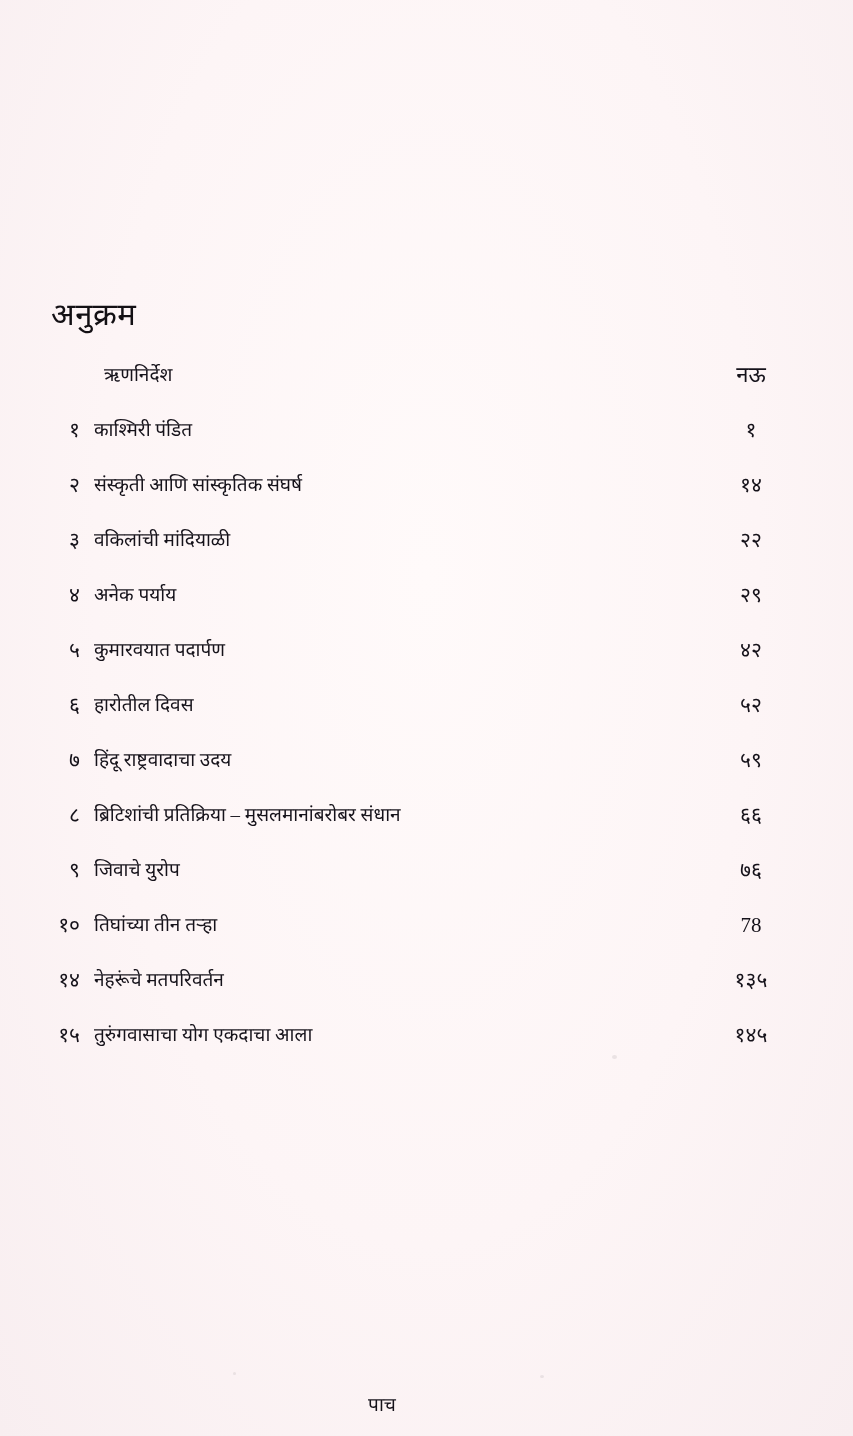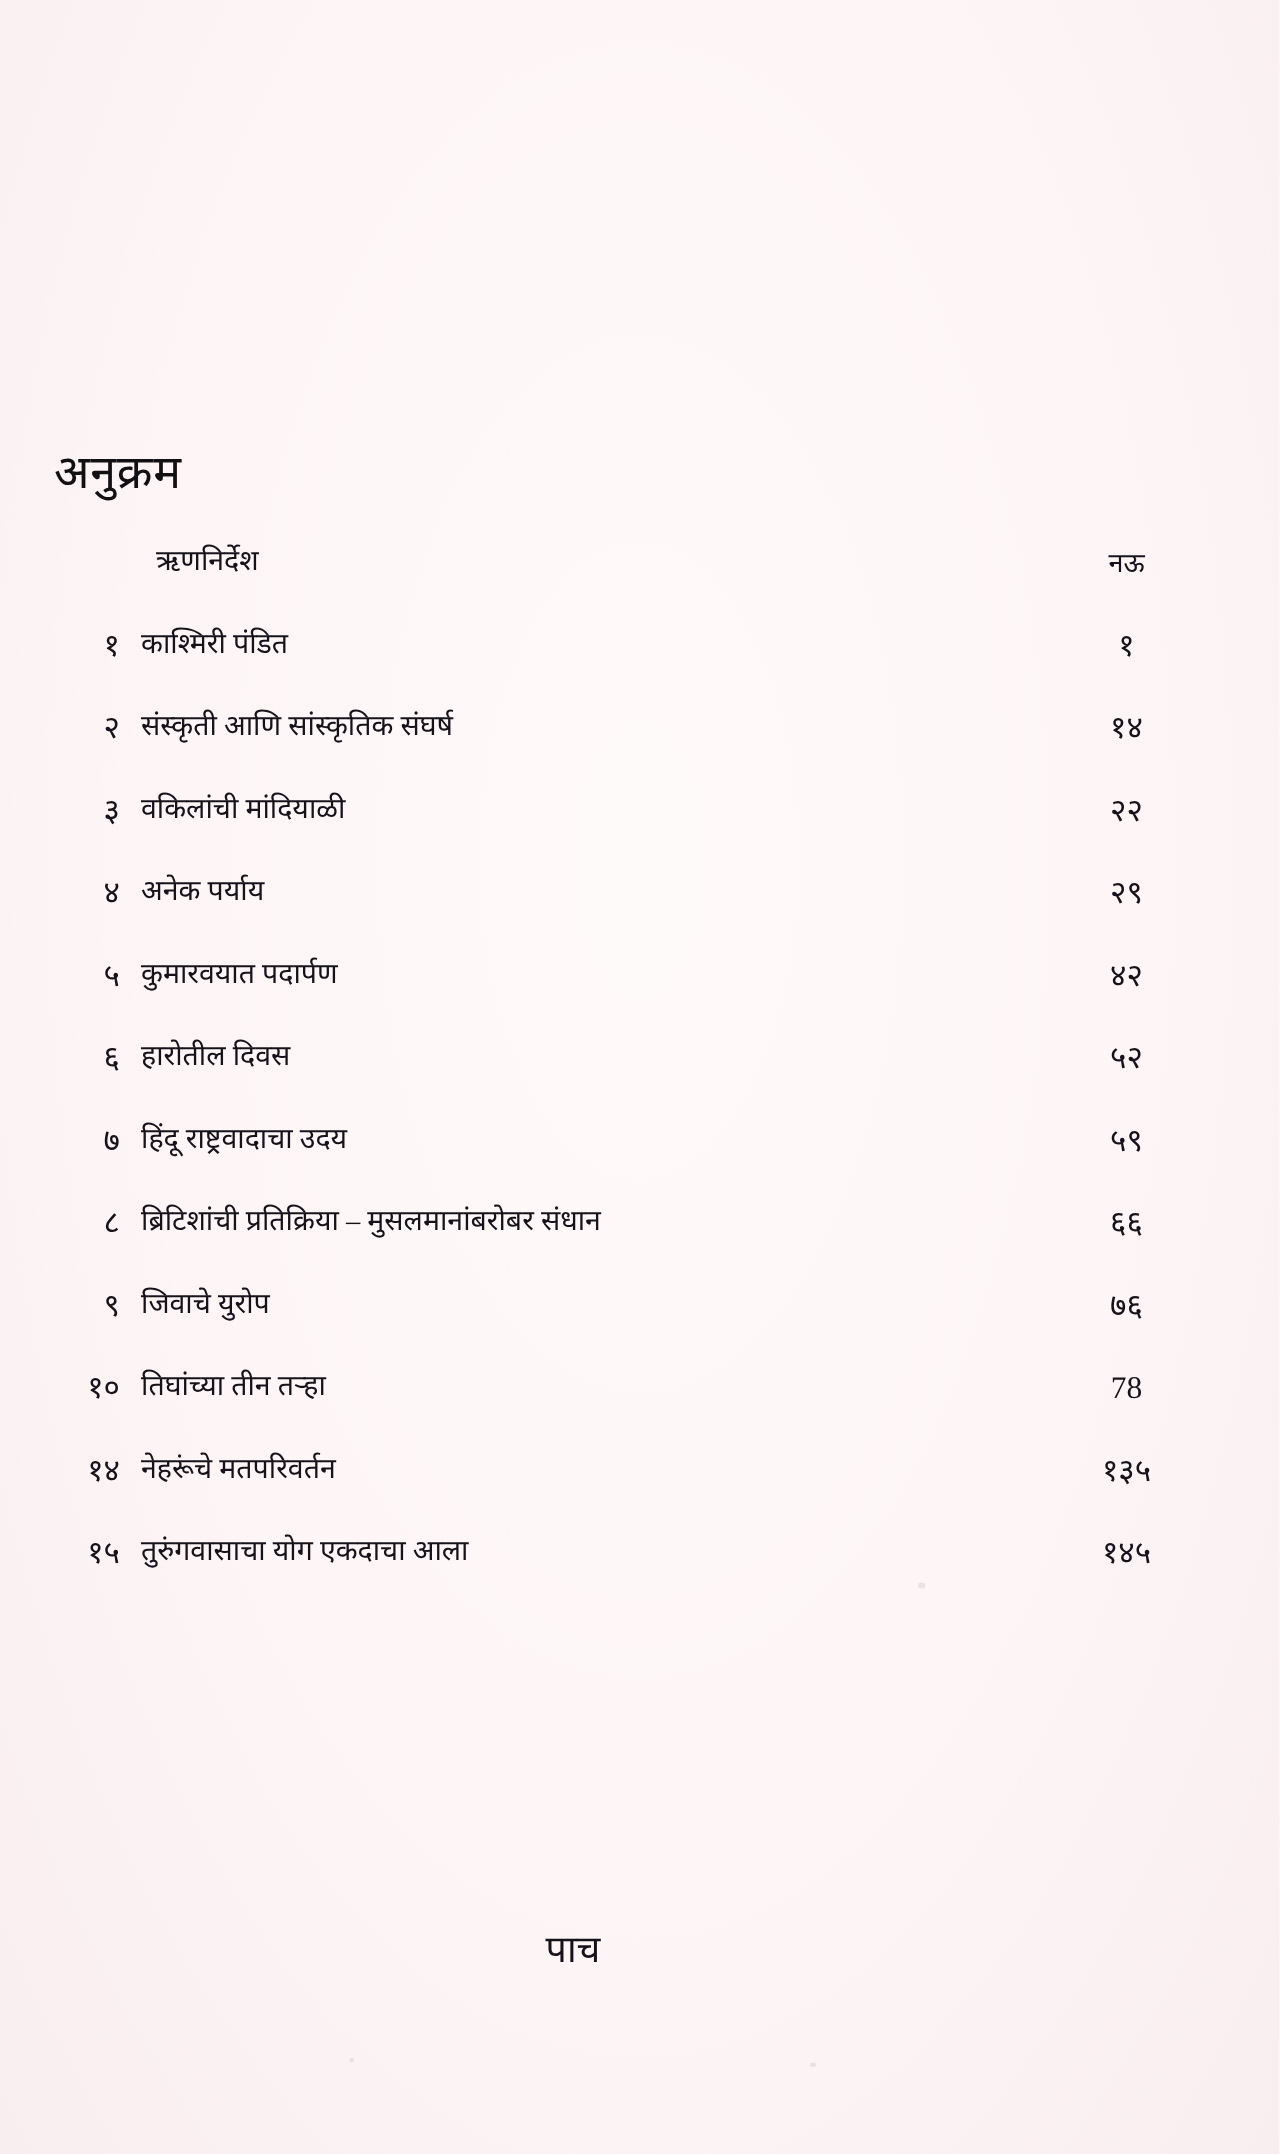--- a/index.html
+++ b/index.html
@@ -23,21 +23,21 @@
   }
   .content {
     position: absolute;
     left: 0;
     top: 0;
     width: 853px;
     height: 1436px;
   }
   .toc-title {
     position: absolute;
-    left: 36px;
+    left: 51px;
     top: 292px;
     font-size: 31px;
     letter-spacing: 0.5px;
     color: #131014;
     font-family: Liberation Mono, monospace;
   }
   .toc-list {
     position: absolute;
     left: 36px;
     top: 362px;
@@ -71,29 +71,29 @@
     font-size: 21px;
     line-height: 26px;
     color: #15121a;
   }
   
   .toc-row.intro .toc-label {
     font-size: 19px;
     padding-left: 10px;
   }
   .toc-row.intro .toc-page {
-    font-size: 18px;
+    font-size: 22px;
   }
   .footer {
     position: absolute;
     left: 0;
-    top: 1281px;
+    top: 1391px;
     width: 764px;
     text-align: center;
-    font-size: 25px;
+    font-size: 19px;
     color: #15121a;
   }
   .speck {
     position: absolute;
     background: #d8cfd2;
     border-radius: 50%;
     opacity: .5;
   }
 </style>
 </head>

